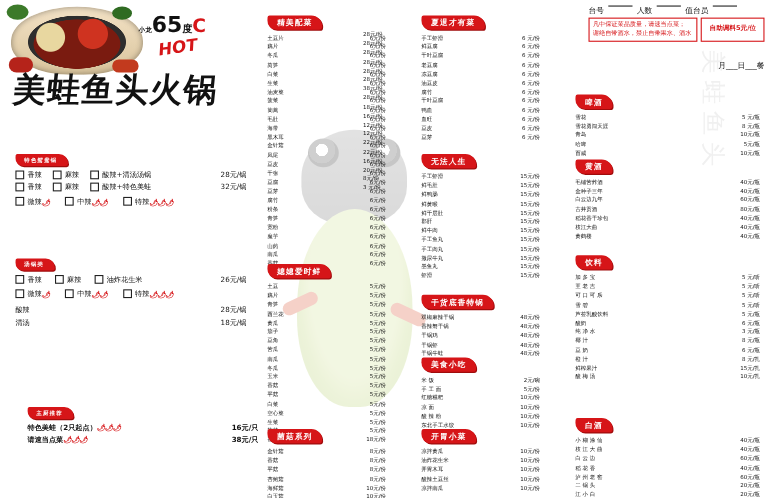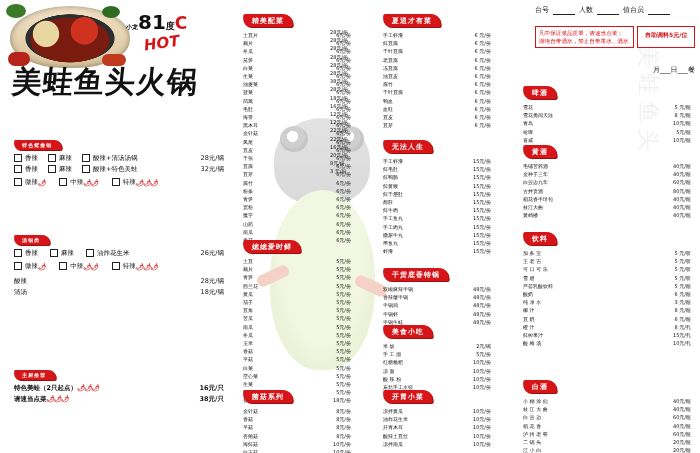--- a/index.html
+++ b/index.html
@@ -93,21 +93,21 @@
     background:radial-gradient(circle at 45% 40%,#fff 0 25%,#444 26% 55%,#222 56%);
   }
   .frog .pepper{
     position:absolute;width:34px;height:12px;background:#d84b2a;border-radius:8px;
   }
 
   
   .coupon{
     position:absolute;right:5px;top:5px;width:160px;
   }
-  .tbl-top{display:flex;gap:4px;font-size:7px;align-items:flex-end;margin-bottom:11px;}
+  .tbl-top{display:flex;gap:4px;font-size:7px;align-items:flex-start;margin-bottom:1px;}
   .tbl-top span{white-space:nowrap;}
   .ul{display:inline-block;min-width:22px;border-bottom:1px solid #222;}
   .redbox{
     border:1px solid #d61518;color:#d61518;font-size:5.6px;
     padding:2px 3px;line-height:8px;width:96px;
   }
   .freebox{
     border:1px solid #d61518;color:#d61518;font-weight:bold;font-size:6px;
     padding:4px 3px;margin-left:3px;width:52px;text-align:center;
   }
@@ -123,21 +123,21 @@
 <div class="page">
 
   <div class="logo-area">
     <div class="hotpot"></div>
     <div class="veg" style="left:0px;top:0px;width:20px;height:14px;background:#3c7a2a;"></div>
     <div class="veg" style="left:96px;top:2px;width:18px;height:12px;background:#2f6b22;"></div>
     <div class="veg" style="left:2px;top:48px;width:22px;height:14px;background:#b5231a;border-radius:7px;"></div>
     <div class="veg" style="left:96px;top:50px;width:24px;height:12px;background:#c23a1e;border-radius:7px;"></div>
 
     <div class="deg65">
-      <span style="font-size:6px;">小龙</span><span class="num">81</span><span>度</span><span class="c">C</span>
+      <span style="font-size:6px;">小龙</span><span class="num">65</span><span>度</span><span class="c">C</span>
     </div>
     <div class="hot">HOT</div>
     <div class="brand">美蛙鱼头火锅</div>
   </div>
 
   <div class="frog">
     <div class="head"></div>
     <div class="eye" style="left:30px;"></div>
     <div class="eye" style="left:86px;"></div>
     <div class="body"></div>
@@ -224,21 +224,21 @@
     <div class="price-line" style="margin-top:6px;">
       <span>酸辣</span>
       <span>28元/锅</span>
     </div>
     <div class="price-line">
       <span>清汤</span>
       <span>18元/锅</span>
     </div>
   </div>
 
-  <div class="col" style="left:14px;top:370px;width:210px;">
+  <div class="col" style="left:25px;top:370px;width:210px;">
     <div class="sec-title"><span class="brush">主厨推荐</span></div>
     <div class="price-line" style="font-weight:bold;">
       <span><span>特色美蛙（2只起点）</span><span class="spicy">🌶🌶🌶</span></span>
       <span>16元/只</span>
     </div>
     <div class="price-line" style="font-weight:bold;">
       <span><span>请速当点菜</span><span class="spicy">🌶🌶🌶</span></span>
       <span>38元/只</span>
     </div>
   </div>

